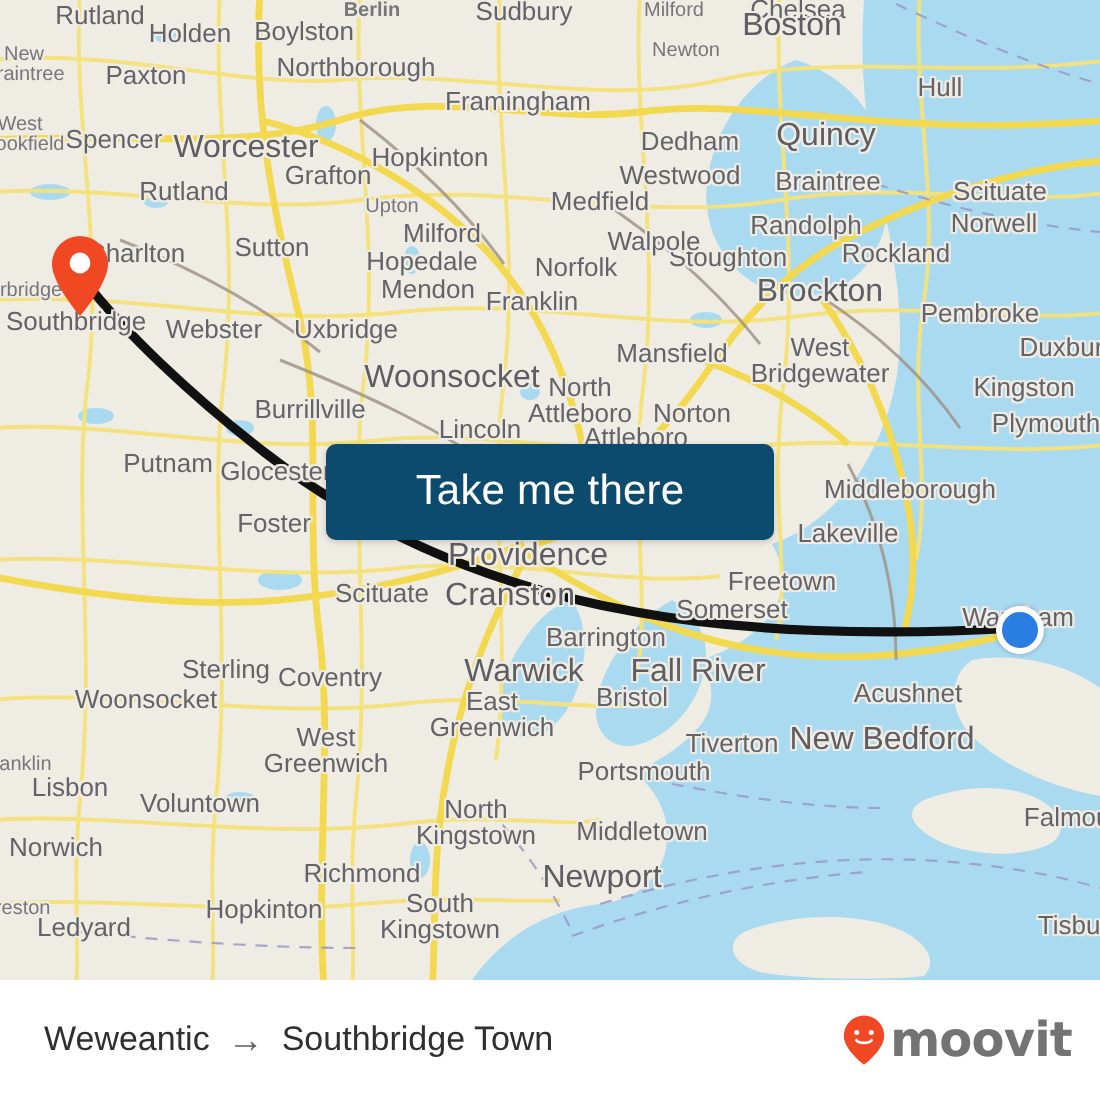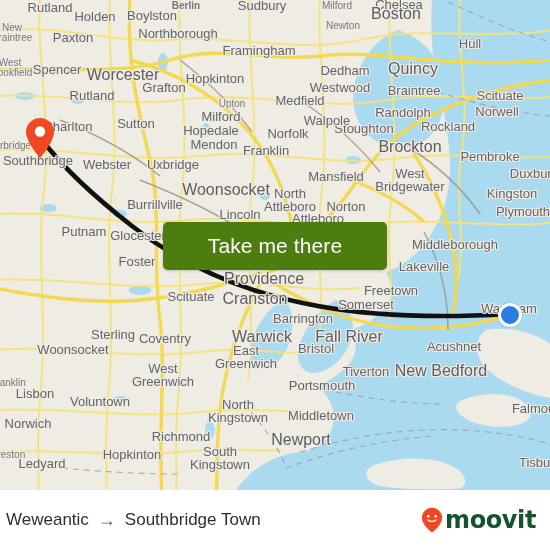--- a/index.html
+++ b/index.html
@@ -95,21 +95,21 @@
     box-shadow: 0 0 2px rgba(0,0,0,.28);
   }
 
   
   .cta {
     position: absolute;
     left: 163px;
     top: 222px;
     width: 224px;
     height: 48px;
-    background: #4d7c0f;
+    background: #0c4a6e;
     border: none;
     border-radius: 5px;
     color: #ffffff;
     font-family: "Liberation Sans", sans-serif;
     font-size: 21px;
     letter-spacing: .1px;
     cursor: pointer;
     padding: 0;
     box-shadow: 0 1px 3px rgba(0,0,0,.18);
   }
@@ -118,21 +118,21 @@
   .footer {
     position: absolute;
     left: 0;
     top: 490px;
     width: 550px;
     height: 60px;
     background: #ffffff;
     display: flex;
     align-items: center;
     justify-content: space-between;
-    padding: 0 14px 0 6px;
+    padding: 0 14px 0 22px;
     box-sizing: border-box;
   }
   .route-line {
     display: flex;
     align-items: center;
     gap: 9px;
     font-size: 17px;
     color: #2f2f33;
     white-space: nowrap;
   }
@@ -141,21 +141,21 @@
     font-size: 18px;
     line-height: 1;
   }
   .brand {
     display: flex;
     align-items: center;
     gap: 2px;
   }
   .brand-word {
     font-size: 24px;
-    color: #14532d;
+    color: #737373;
     letter-spacing: -.4px;
     font-family: "DejaVu Sans", sans-serif;
     font-weight: 600;
   }
 </style>
 </head>
 <body>
 
 <div id="app">
 
@@ -288,21 +288,21 @@
         <div class="place mid" style="left: 57px; top: 70px;">Spencer</div>
         <div class="place small two" style="left: 10px; top: 68px;">West<br>Brookfield</div>
         <div class="place big" style="left: 413px; top: 69px;">Quincy</div>
         <div class="place mid" style="left: 345px; top: 71px;">Dedham</div>
         <div class="place mid" style="left: 215px; top: 79px;">Hopkinton</div>
         <div class="place mid" style="left: 340px; top: 88px;">Westwood</div>
         <div class="place mid" style="left: 414px; top: 91px;">Braintree</div>
         <div class="place mid" style="left: 500px; top: 96px;">Scituate</div>
         <div class="place mid" style="left: 92px; top: 96px;">Rutland</div>
         <div class="place mid" style="left: 164px; top: 88px;">Grafton</div>
-        <div class="place small" style="left: 196px; top: 104px; margin-left: 36px;">Upton</div>
+        <div class="place small" style="left: 196px; top: 104px;">Upton</div>
         <div class="place mid" style="left: 221px; top: 117px;">Milford</div>
         <div class="place mid" style="left: 300px; top: 101px; text-align: right;">Medfield</div>
         <div class="place mid" style="left: 497px; top: 112px;">Norwell</div>
         <div class="place mid" style="left: 403px; top: 113px;">Randolph</div>
         <div class="place mid" style="left: 448px; top: 127px;">Rockland</div>
         <div class="place mid" style="left: 364px; top: 129px;">Stoughton</div>
         <div class="place mid" style="left: 327px; top: 121px;">Walpole</div>
         <div class="place mid" style="left: 136px; top: 124px;">Sutton</div>
         <div class="place mid" style="left: 68px; top: 127px;">Charlton</div>
         <div class="place mid" style="left: 211px; top: 131px;">Hopedale</div>

